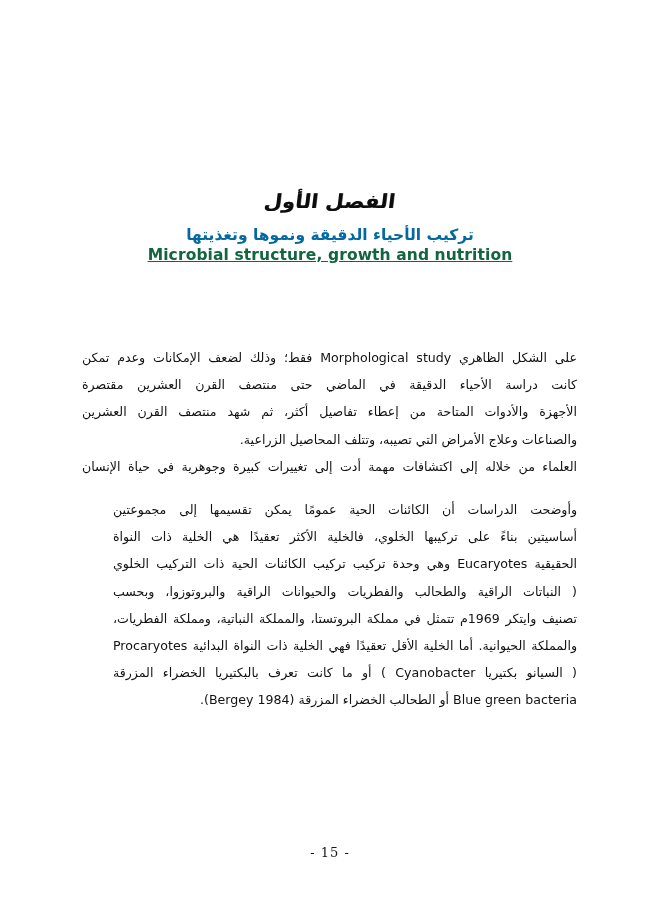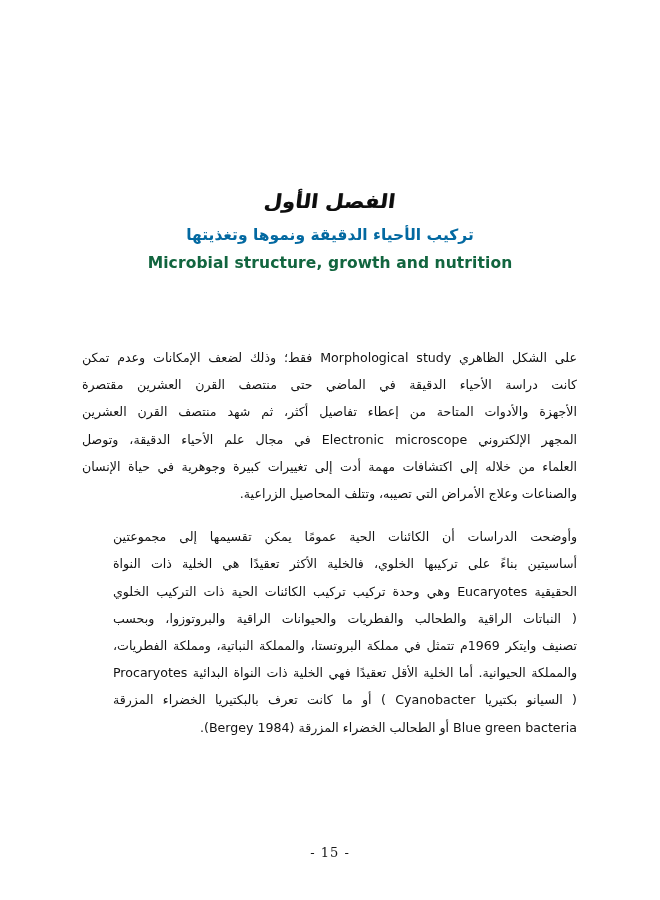--- a/index.html
+++ b/index.html
@@ -49,28 +49,29 @@
     font-family: "DejaVu Sans", sans-serif;
     font-size: 15.5px;
     font-weight: 700;
     color: #0369a1;
     direction: rtl;
     letter-spacing: 0.4px;
     line-height: 1.2;
   }
 
   .title-en {
-    margin-top: 9px;
+    margin-top: 1px;
     font-family: "DejaVu Sans", sans-serif;
     font-size: 15.5px;
     font-weight: 700;
     color: #12653f;
     direction: ltr;
     letter-spacing: 0.1px;
     line-height: 1.2;
+    text-decoration: underline;
   }
 
   
   .body-area {
     position: absolute;
     top: 344px;
     left: 82px;
     width: 495px;
     direction: rtl;
     text-align: justify;
@@ -130,23 +131,22 @@
     <div class="title-ar">تركيب الأحياء الدقيقة ونموها وتغذيتها</div>
     <div class="title-en">Microbial structure, growth and nutrition</div>
   </div>
 
   <div class="body-area">
 
     <p class="para">
       <span class="ln">على الشكل الظاهري Morphological study فقط؛ وذلك لضعف الإمكانات وعدم تمكن</span>
       <span class="ln first">كانت دراسة الأحياء الدقيقة في الماضي حتى منتصف القرن العشرين مقتصرة</span>
       <span class="ln">الأجهزة والأدوات المتاحة من إعطاء تفاصيل أكثر، ثم شهد منتصف القرن العشرين</span>
-      <span class="ln">المجهر الإلكتروني Electronic microscope في مجال علم الأحياء الدقيقة، وتوصل</span>
+      <span class="ln last">والصناعات وعلاج الأمراض التي تصيبه، وتتلف المحاصيل الزراعية.</span>
       <span class="ln">العلماء من خلاله إلى اكتشافات مهمة أدت إلى تغييرات كبيرة وجوهرية في حياة الإنسان</span>
-      <span class="ln last">والصناعات وعلاج الأمراض التي تصيبه، وتتلف المحاصيل الزراعية.</span>
     </p>
 
     <p class="para">
       <span class="ln first">وأوضحت الدراسات أن الكائنات الحية عمومًا يمكن تقسيمها إلى مجموعتين</span>
       <span class="ln">أساسيتين بناءً على تركيبها الخلوي، فالخلية الأكثر تعقيدًا هي الخلية ذات النواة</span>
       <span class="ln">الحقيقية Eucaryotes وهي وحدة تركيب تركيب الكائنات الحية ذات التركيب الخلوي</span>
       <span class="ln">( النباتات الراقية والطحالب والفطريات والحيوانات الراقية والبروتوزوا، وبحسب</span>
       <span class="ln">تصنيف وايتكر 1969م تتمثل في مملكة البروتستا، والمملكة النباتية، ومملكة الفطريات،</span>
       <span class="ln">والمملكة الحيوانية. أما الخلية الأقل تعقيدًا فهي الخلية ذات النواة البدائية Procaryotes</span>
       <span class="ln">( السيانو بكتيريا Cyanobacter ) أو ما كانت تعرف بالبكتيريا الخضراء المزرقة</span>

